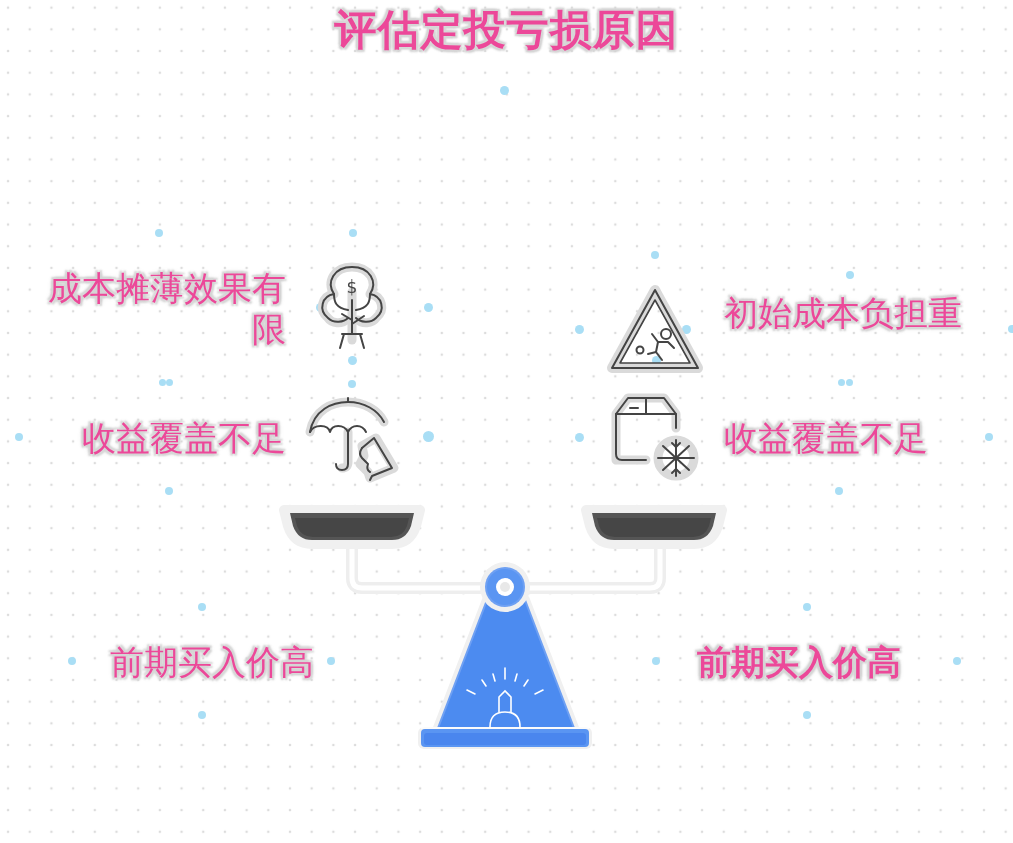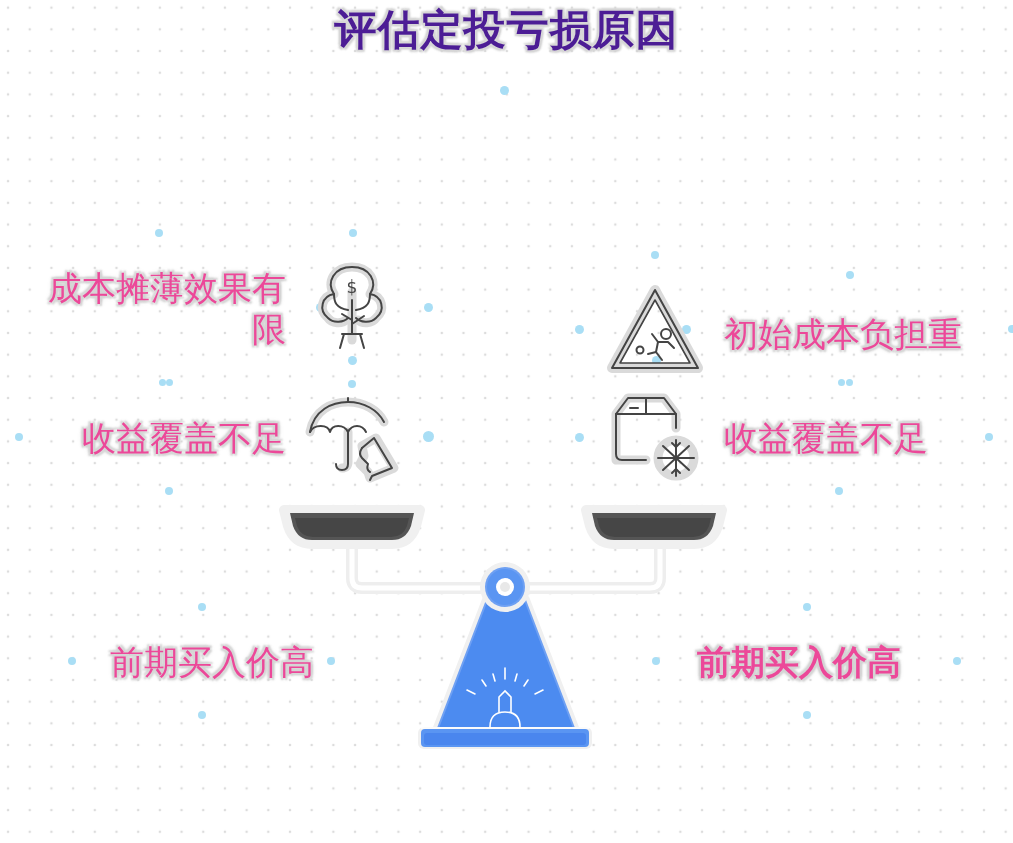--- a/index.html
+++ b/index.html
@@ -7,21 +7,21 @@
       width: 1013px; height: 843px; position: relative; overflow: hidden;
       background-color: #ffffff;
       background-image: radial-gradient(circle, #dcdcdc 1.3px, transparent 1.6px);
       background-size: 21.7px 21.7px;
       background-position: -2.8px -3.2px;
       font-family: "DejaVu Sans", "Liberation Sans", sans-serif;
     }
     .abs { position: absolute; }
     .title {
       left: 0; width: 1013px; top: 2px; text-align: center;
-      font-size: 42px; font-weight: bold; color: #4c1d95; letter-spacing: 1px;
+      font-size: 42px; font-weight: bold; color: #ec4899; letter-spacing: 1px;
       text-shadow: 0 0 3px #dcdcdc, 0 0 5px #dcdcdc, 2px 2px 2px #cfcfcf, -2px -2px 2px #cfcfcf, 2px -2px 2px #cfcfcf, -2px 2px 2px #cfcfcf;
     }
     .label {
       font-size: 34px; color: #ec4899; line-height: 41px; white-space: nowrap;
       text-shadow: 0 0 3px #d8d8d8, 2px 2px 2px #d2d2d2, -2px -2px 2px #d2d2d2, 2px -2px 2px #d2d2d2, -2px 2px 2px #d2d2d2, 0 0 6px #dadada;
     }
     .right-align { text-align: right; }
     .icon { position: absolute; }
     .icon svg { width: 100%; height: 100%; overflow: visible; }
     .bdot { position: absolute; border-radius: 50%; background: #a9def5; }
@@ -165,21 +165,21 @@
       <path d="M49 6 L92 84 L6 84 Z"></path>
       <path d="M49 16 L84 79 L14 79 Z" stroke-width="1.6"></path>
       <circle cx="60" cy="50" r="5"></circle>
       <circle cx="34" cy="66" r="3.5"></circle>
       <path d="M46 50 L52 58 L62 58 L68 64"></path>
       <path d="M52 58 L50 68 L42 70"></path>
       <path d="M50 68 L56 76"></path>
     </g>
   </svg>
 </div>
-<div class="abs label" style="left:724px;top:314px;">初始成本负担重</div>
+<div class="abs label" style="left:724px;top:293px;">初始成本负担重</div>
 
 <div class="icon" style="left:606px;top:388px;width:98px;height:96px;">
   <svg viewBox="0 0 98 96">
     <g fill="none" stroke="#dadada" stroke-width="9" stroke-linecap="round" stroke-linejoin="round">
       <path d="M10 72 L10 26 L22 10 L58 10 L70 26 L70 40 M10 72 L40 72"></path>
       <circle cx="70" cy="70" r="18"></circle>
     </g>
     <g fill="none" stroke="#444" stroke-width="2" stroke-linecap="round" stroke-linejoin="round">
       <path d="M40 72 L16 72 Q10 72 10 66 L10 26 L22 10 L58 10 L70 26 L70 40"></path>
       <path d="M10 26 L70 26"></path>

